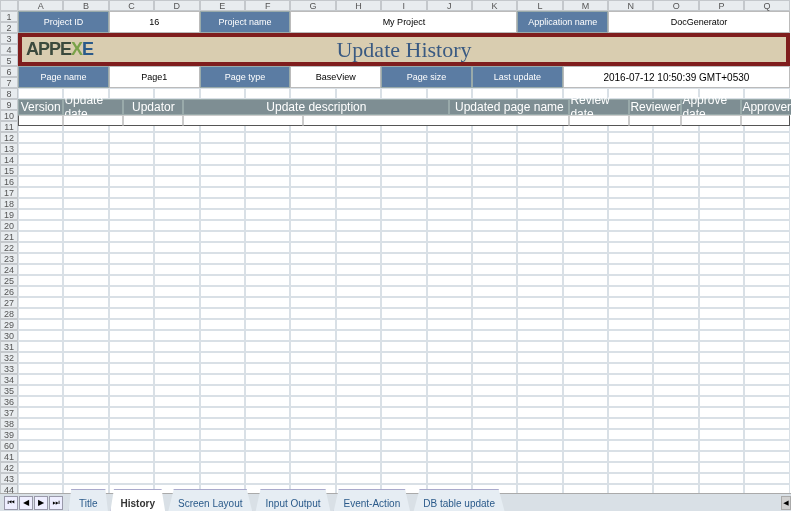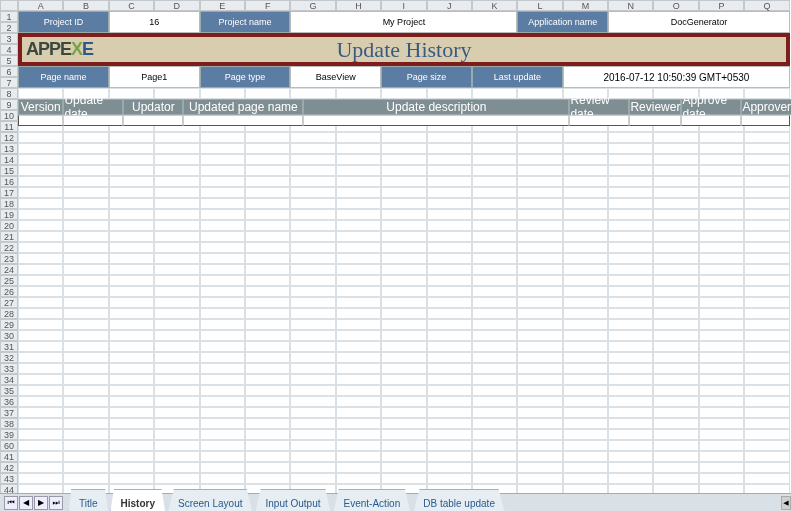--- a/index.html
+++ b/index.html
@@ -994,22 +994,22 @@
   <div class="value" style="flex:0 0 90.8px">BaseView</div>
   <div class="label" style="flex:0 0 90.8px">Page size</div>
   <div class="label" style="flex:0 0 90.8px">Last update</div>
   <div class="value" style="flex:1;font-size:10px">2016-07-12 10:50:39 GMT+0530</div>
 </div>
 
 <div class="overlay-row" style="top:99px;height:16px">
   <div class="tbl-header" style="flex:0 0 45.4px">Version</div>
   <div class="tbl-header" style="flex:0 0 60px">Update date</div>
   <div class="tbl-header" style="flex:0 0 60px">Updator</div>
+  <div class="tbl-header" style="flex:0 0 266px">Update description</div>
   <div class="tbl-header" style="flex:0 0 120px">Updated page name</div>
-  <div class="tbl-header" style="flex:0 0 266px">Update description</div>
   <div class="tbl-header" style="flex:0 0 60px">Review date</div>
   <div class="tbl-header" style="flex:0 0 52px">Reviewer</div>
   <div class="tbl-header" style="flex:0 0 60px">Approve date</div>
   <div class="tbl-header" style="flex:1">Approver</div>
 </div>
 
 <div class="overlay-row" style="top:115px;height:11px">
   <div class="tbl-cell" style="flex:0 0 45.4px;border-left:1px solid #555;border-bottom:1px solid #555"></div>
   <div class="tbl-cell" style="flex:0 0 60px;border-bottom:1px solid #555"></div>
   <div class="tbl-cell" style="flex:0 0 60px;border-bottom:1px solid #555"></div>

